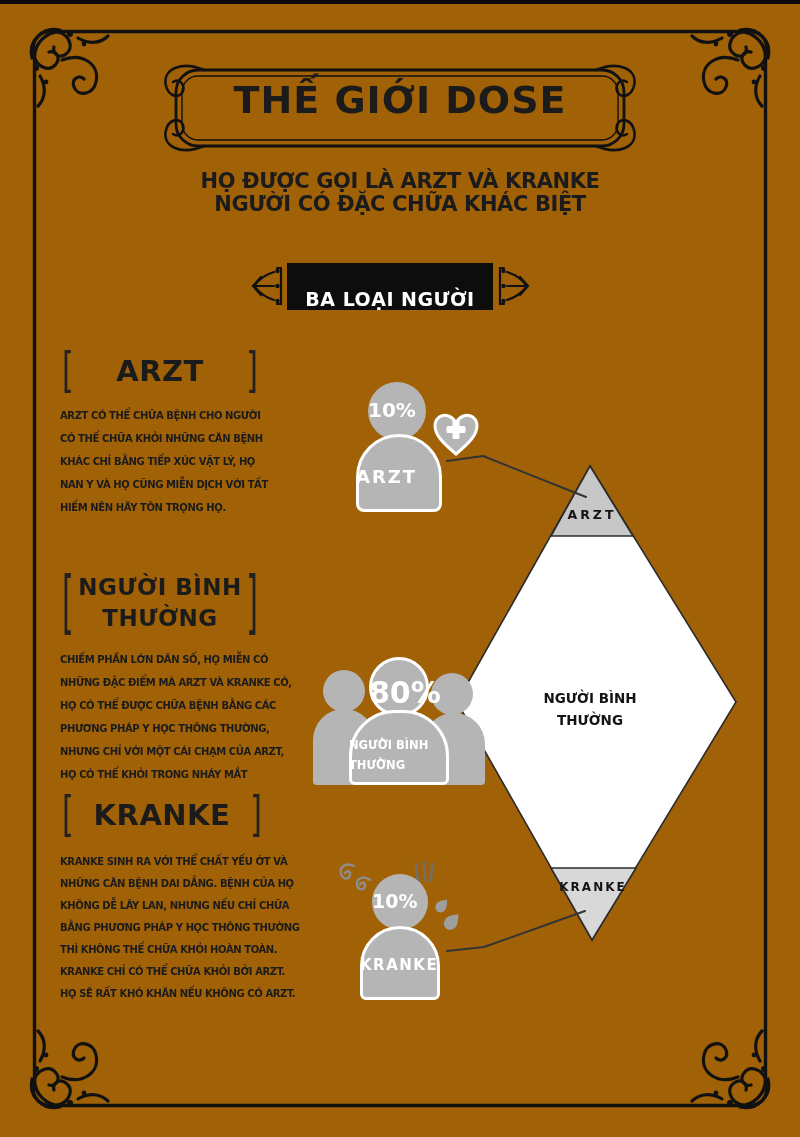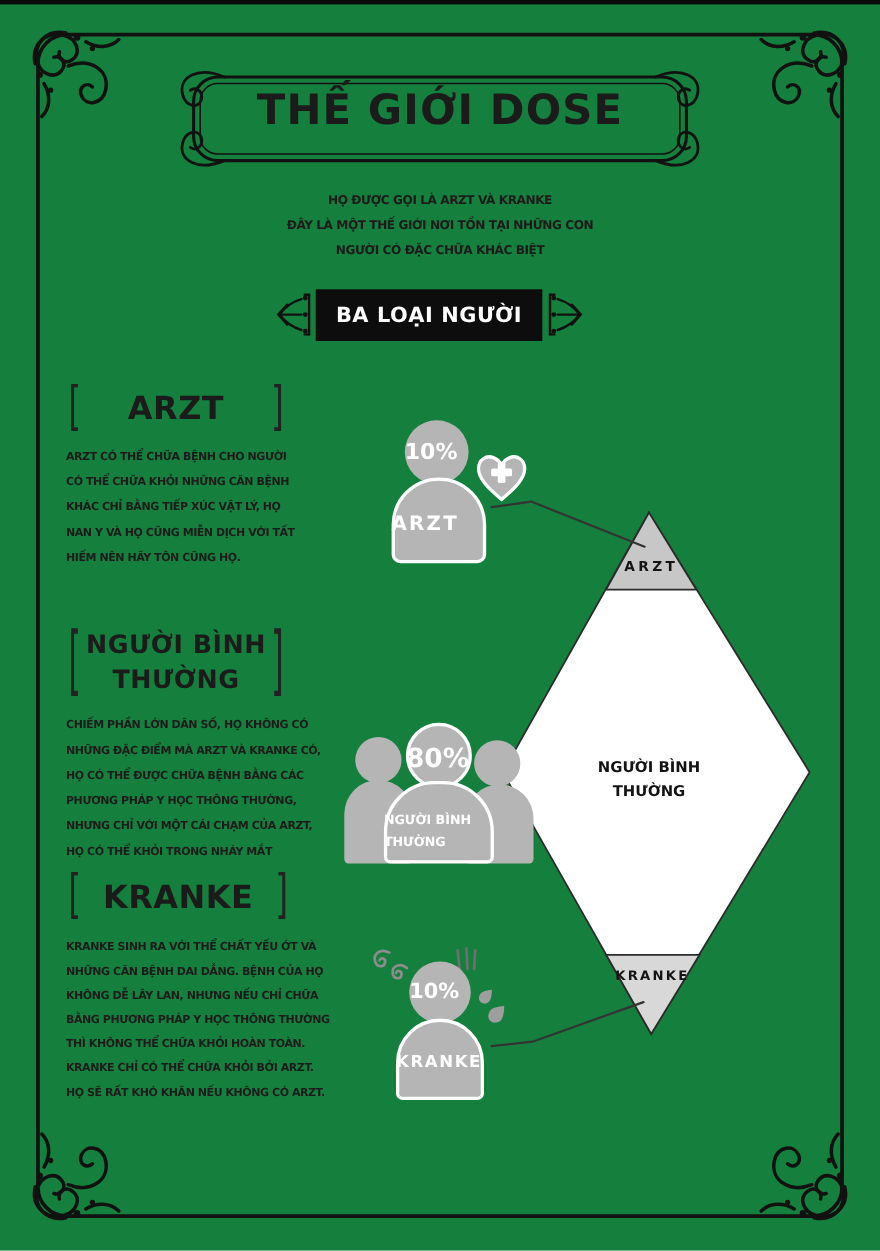--- a/index.html
+++ b/index.html
@@ -1,30 +1,30 @@
 <!DOCTYPE html>
 <html><head>
 <meta charset="utf-8">
 <style>
   html,body{margin:0;padding:0;background:#fff;}
-  #page{position:relative;width:800px;height:1137px;background:#15803d;overflow:hidden;
+  #page{position:relative;width:800px;height:1137px;background:#a16207;overflow:hidden;
         font-family:"DejaVu Sans",sans-serif;color:#1b1b1b;}
   .abs{position:absolute;}
   svg{display:block;}
   
   #top-strip{left:0;top:0;width:800px;height:4px;background:#0a0a0a;}
   
   #title{left:160px;top:78px;width:480px;text-align:center;font-size:38px;font-weight:bold;
          letter-spacing:1px;}
   
-  #intro{left:120px;top:170px;width:560px;text-align:center;font-size:11px;font-weight:bold;
+  #intro{left:120px;top:170px;width:560px;text-align:center;font-size:21px;font-weight:bold;
          letter-spacing:-0.4px;line-height:23px;}
   
   #type-banner{left:287px;top:263px;width:206px;height:47px;background:#0d0d0d;color:#fff;
-               display:flex;align-items:center;justify-content:center;font-size:19px;
+               display:flex;align-items:flex-end;justify-content:center;font-size:19px;
                font-weight:bold;letter-spacing:0.5px;}
   
   .heading-box{display:flex;align-items:center;justify-content:space-between;}
   .brk{display:inline-block;font-size:30px;font-weight:400;color:#222;line-height:1;}
   .brk.tall{transform:scaleY(1.6);}
   .brk.taller{transform:scaleY(2.3);}
   .heading-text{flex:1;text-align:center;font-weight:bold;font-size:29px;letter-spacing:0.5px;}
   .heading-text.two-line{font-size:23px;line-height:31px;}
   
   .body-text{font-size:10px;font-weight:bold;letter-spacing:-0.4px;line-height:23px;
@@ -75,21 +75,20 @@
     </defs>
     <rect x="26" y="10" width="448" height="76" rx="22" fill="none" stroke="#111" stroke-width="2.8"></rect>
     <rect x="32" y="16" width="436" height="64" rx="16" fill="none" stroke="#111" stroke-width="1.4"></rect>
     <use href="#banner-curls"></use>
     <use href="#banner-curls" transform="translate(500,0) scale(-1,1)"></use>
   </svg>
   <div id="title" class="abs">THẾ GIỚI DOSE</div>
 
   <div id="intro" class="abs">
     <div>HỌ ĐƯỢC GỌI LÀ ARZT VÀ KRANKE</div>
-    <div>ĐÂY LÀ MỘT THẾ GIỚI NƠI TỒN TẠI NHỮNG CON</div>
     <div>NGƯỜI CÓ ĐẶC CHỮA KHÁC BIỆT</div>
   </div>
 
   <svg class="abs" style="left:250px;top:265px;" width="35" height="43" viewBox="0 0 35 43" fill="none" stroke="#111" stroke-width="2.2" stroke-linecap="round">
     <path d="M4,21 L24,21"></path>
       <path d="M4,21 C10,13 17,9 24,7"></path>
       <path d="M4,21 C10,29 17,33 24,35"></path>
     <path d="M11,12 L3,21 L11,30"></path>
     <path d="M31,3 L31,39"></path>
       <path d="M27,3 L31,3"></path>
@@ -131,21 +130,21 @@
   <div class="heading-box abs" style="left:62px;top:342px;width:196px;height:58px;">
     <span class="brk tall">[</span>
     <span class="heading-text">ARZT</span>
     <span class="brk tall">]</span>
   </div>
   <div class="body-text abs" style="left:60px;top:404px;width:310px;">
     <div>ARZT CÓ THỂ CHỮA BỆNH CHO NGƯỜI</div>
     <div>CÓ THỂ CHỮA KHỎI NHỮNG CĂN BỆNH</div>
     <div>KHÁC CHỈ BẰNG TIẾP XÚC VẬT LÝ, HỌ</div>
     <div>NAN Y VÀ HỌ CŨNG MIỄN DỊCH VỚI TẤT</div>
-    <div>HIẾM NÊN HÃY TÔN CŨNG HỌ.</div>
+    <div>HIẾM NÊN HÃY TÔN TRỌNG HỌ.</div>
   </div>
 
   <div class="abs" style="left:352px;top:380px;width:130px;height:132px;">
     <div class="head gray" style="left:16px;top:2px;width:58px;height:58px;"></div>
     <div class="torso gray" style="left:4px;top:54px;width:86px;height:78px;border-radius:43px 43px 8px 8px;border:3px solid #fff;box-sizing:border-box;"></div>
     <div class="fig-label" style="left:16px;top:18px;width:58px;font-size:20px;">10%</div>
     <div class="fig-label" style="left:4px;top:86px;width:86px;font-size:18px;letter-spacing:2px;">ARZT</div>
     <svg class="abs" style="left:80px;top:32px;" width="48" height="46" viewBox="0 0 48 46">
       <path d="M24,42 C11,31 3,23 3,14 C3,6 10,1.5 16.5,4 C20.5,5.6 23,9 24,11 C25,9 27.5,5.6 31.5,4 C38,1.5 45,6 45,14 C45,23 37,31 24,42 Z" fill="#b5b5b5" stroke="#ffffff" stroke-width="3"></path>
       <rect x="20.5" y="8" width="7" height="19" rx="1.5" fill="#fff"></rect>
@@ -155,36 +154,36 @@
 
   <div class="heading-box abs" style="left:62px;top:574px;width:196px;height:58px;">
     <span class="brk taller">[</span>
     <span class="heading-text two-line">
       <div>NGƯỜI BÌNH</div>
       <div>THƯỜNG</div>
     </span>
     <span class="brk taller">]</span>
   </div>
   <div class="body-text abs" style="left:60px;top:648px;width:320px;">
-    <div>CHIẾM PHẦN LỚN DÂN SỐ, HỌ KHÔNG CÓ</div>
+    <div>CHIẾM PHẦN LỚN DÂN SỐ, HỌ MIỄN CÓ</div>
     <div>NHỮNG ĐẶC ĐIỂM MÀ ARZT VÀ KRANKE CÓ,</div>
     <div>HỌ CÓ THỂ ĐƯỢC CHỮA BỆNH BẰNG CÁC</div>
     <div>PHƯƠNG PHÁP Y HỌC THÔNG THƯỜNG,</div>
     <div>NHƯNG CHỈ VỚI MỘT CÁI CHẠM CỦA ARZT,</div>
     <div>HỌ CÓ THỂ KHỎI TRONG NHÁY MẮT</div>
   </div>
 
   <div class="abs" style="left:310px;top:655px;width:180px;height:130px;">
     <div class="head gray" style="left:13px;top:15px;width:42px;height:42px;"></div>
     <div class="torso gray" style="left:3px;top:54px;width:62px;height:76px;border-radius:31px 31px 4px 4px;"></div>
     <div class="head gray" style="left:121px;top:18px;width:42px;height:42px;"></div>
     <div class="torso gray" style="left:113px;top:58px;width:62px;height:72px;border-radius:31px 31px 4px 4px;"></div>
     <div class="head gray" style="left:59px;top:2px;width:60px;height:60px;border:3px solid #fff;box-sizing:border-box;"></div>
     <div class="torso gray" style="left:39px;top:55px;width:100px;height:75px;border-radius:46px 46px 6px 6px;border:3px solid #fff;box-sizing:border-box;"></div>
-    <div class="fig-label" style="left:59px;top:20px;width:60px;font-size:24px;">80%</div>
+    <div class="fig-label" style="left:59px;top:20px;width:60px;font-size:30px;">80%</div>
     <div class="fig-label" style="left:39px;top:80px;width:100px;font-size:11.5px;line-height:20px;">
       <div>NGƯỜI BÌNH</div>
       <div>THƯỜNG</div>
     </div>
   </div>
 
   <div class="heading-box abs" style="left:62px;top:786px;width:200px;height:58px;">
     <span class="brk tall">[</span>
     <span class="heading-text">KRANKE</span>
     <span class="brk tall">]</span>

